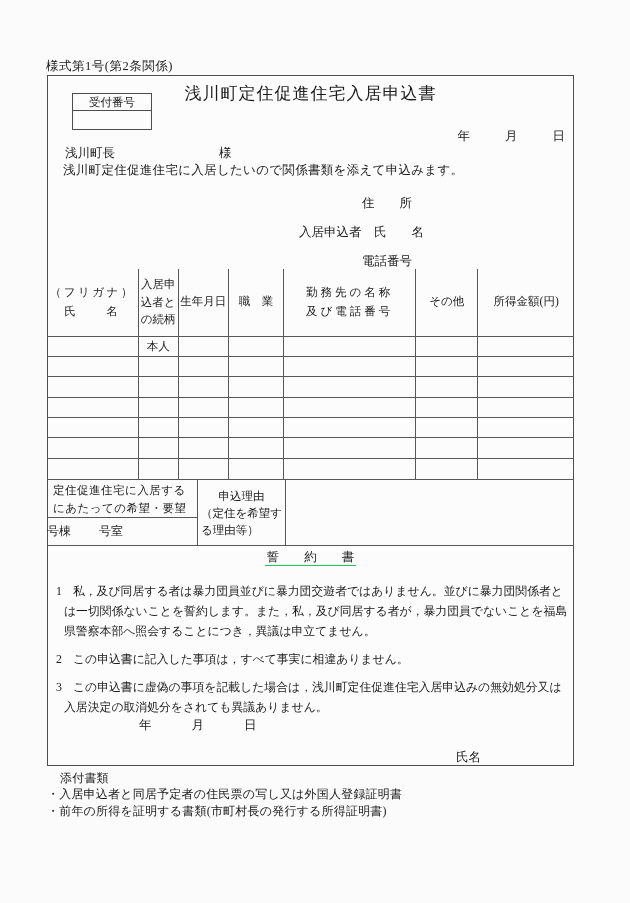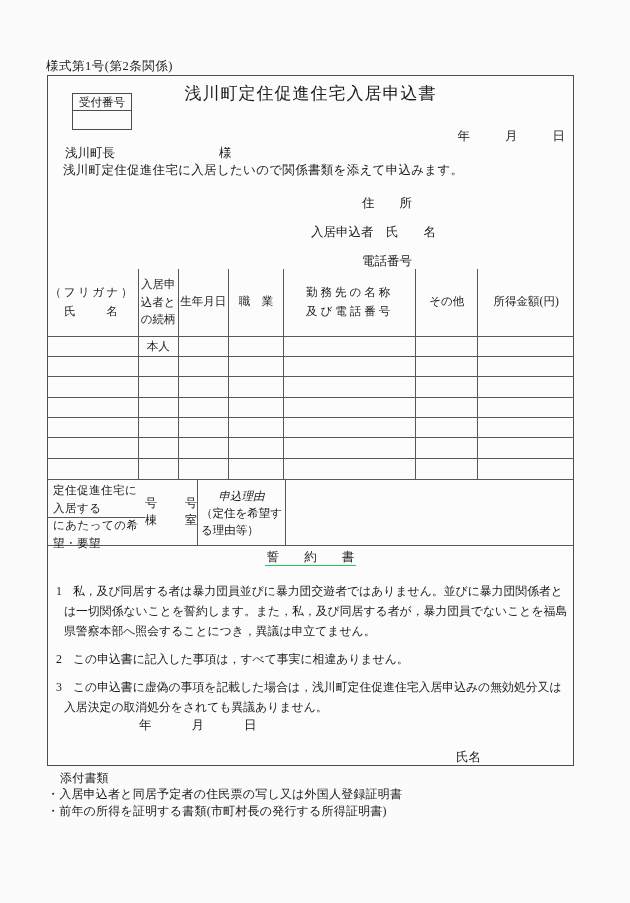--- a/index.html
+++ b/index.html
@@ -16,50 +16,50 @@
 
   #form-number { left:46px; top:58px; font-size:12.5px; letter-spacing:.5px; }
 
   #main-box {
     position:absolute; left:47px; top:75px; width:527px; height:691px;
     border:1.5px solid #4d4d4d; background:#fcfcfc;
   }
 
   #form-title { left:0; right:0; top:6px; text-align:center; font-size:17px; letter-spacing:1px; }
 
-  #reception-box { left:24px; top:17px; width:60px; border:1px solid #4d4d4d; }
+  #reception-box { left:24px; top:17px; width:80px; border:1px solid #4d4d4d; }
   #reception-box .label { height:17px; border-bottom:1px solid #4d4d4d; text-align:center; font-size:11.5px; line-height:17px; }
   #reception-box .value { height:18px; }
 
   #top-date { top:52px; right:8px; display:flex; gap:35px; font-size:12.5px; }
 
   #mayor-line { left:17px; top:69px; width:400px; }
   #mayor-line .honorific { position:absolute; left:154px; top:0; }
 
   #intro-text { left:15px; top:86px; letter-spacing:.3px; }
 
   #address-label { left:314px; top:119px; }
-  #applicant-name-line { left:263px; top:148px; }
+  #applicant-name-line { left:251px; top:148px; }
   #phone-label { left:314px; top:177px; }
 
   #table-block { left:-1px; right:-1px; top:193px; }
   table { border-collapse:collapse; width:100%; table-layout:fixed; border-style:hidden; }
   td { border:1px solid #585858; text-align:center; vertical-align:middle; font-size:11.5px; padding:0; overflow:hidden; }
   tr.head td { height:67px; line-height:1.7; }
   tr.body-row td { height:20.4px;margin-left:20px; }
   .ls2 { letter-spacing:2.5px; }
   .ls3 { letter-spacing:3px; }
   td .tight { line-height:1.5; }
 
   #request-section { display:flex; border-top:1px solid #585858; border-bottom:1px solid #585858; height:67px; }
-  #request-left { width:151px; border-right:1px solid #585858; display:flex; flex-direction:row; }
+  #request-left { width:151px; border-right:1px solid #585858; display:flex; flex-direction:column; }
   #request-left .wish { height:38px; border-bottom:1px solid #585858; font-size:11.5px; line-height:1.55; padding:2px 0 0 6px; letter-spacing:.5px; }
   #request-left .unit { flex:1; display:flex; align-items:center; gap:28px; font-size:12px; }
   #request-mid { width:88px; border-right:1px solid #585858; font-size:11.5px; line-height:1.5; padding-top:8px; }
-  #request-mid .c { text-align:center;font-style:italic; }
+  #request-mid .c { text-align:center; }
   #request-mid .l { text-align:left; padding-left:3px; }
   #request-reason-area { flex:1; }
 
   #pledge-title { left:0; right:0; top:473px; text-align:center; font-size:12.5px; }
   #pledge-title span { border-bottom:1px solid #22c55e; padding:0 2px 1px 2px; }
   .pledge-item { left:8px; right:0; font-size:11.85px; line-height:20px; padding-left:8px; text-indent:-8px; letter-spacing:0; }
   .pledge-item .num { margin-right:11px; }
   #pledge-item-1 { top:505px; }
   #pledge-item-2 { top:573px; }
   #pledge-item-3 { top:601px; }

